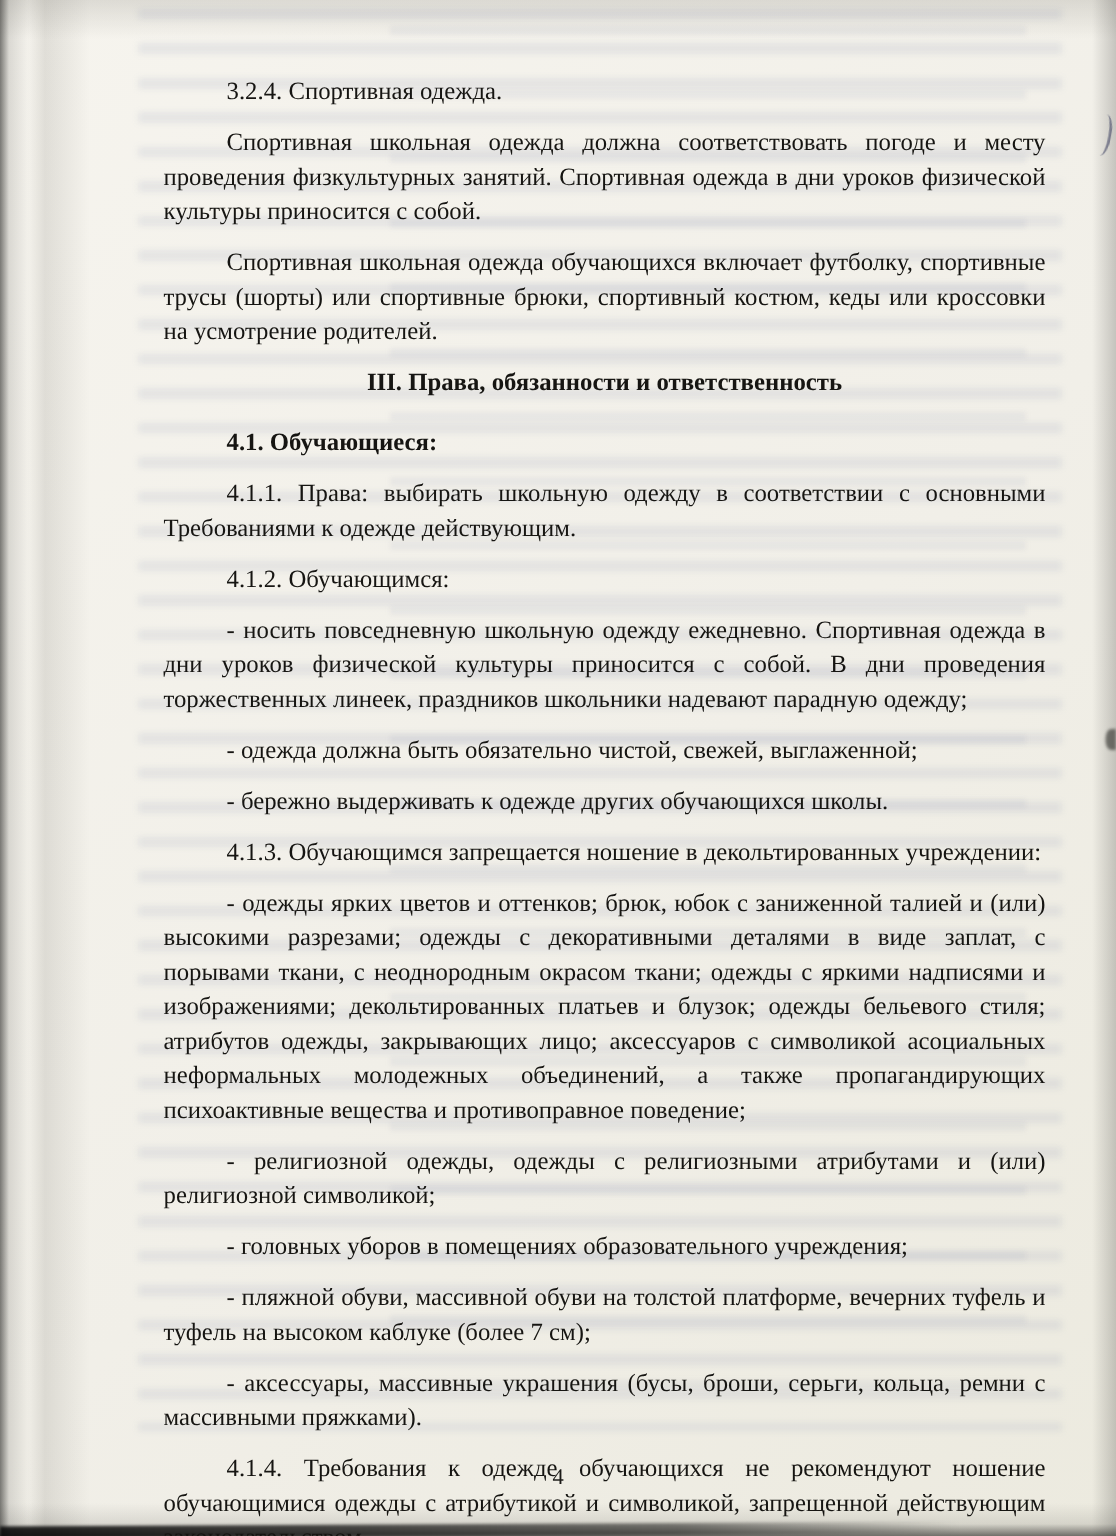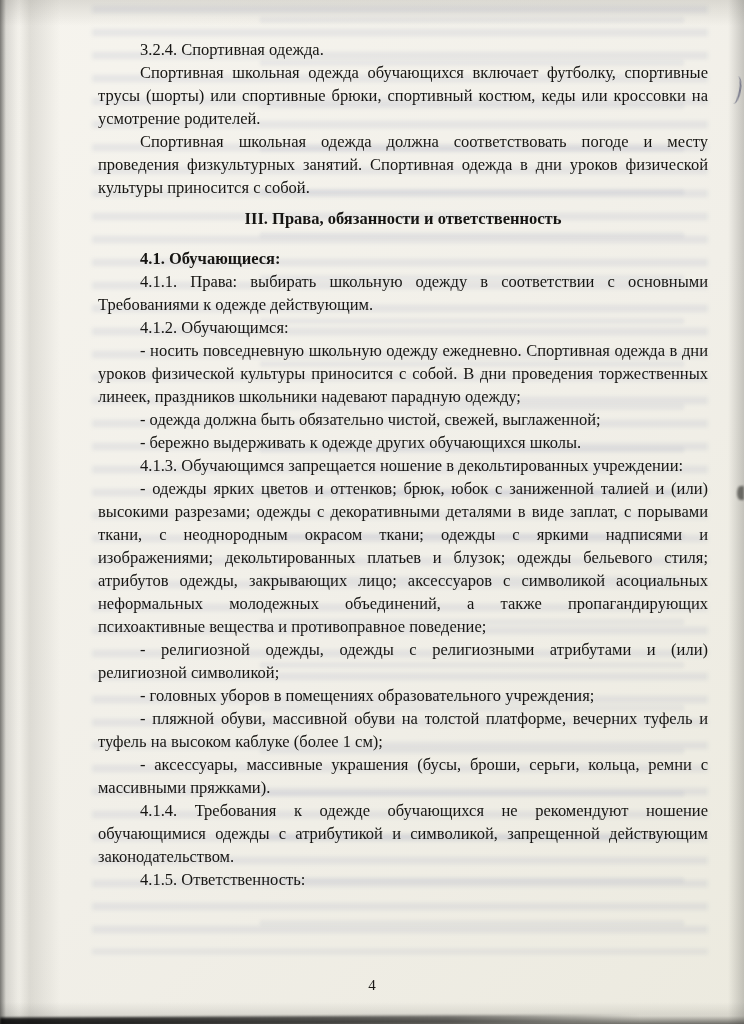--- a/index.html
+++ b/index.html
@@ -78,21 +78,21 @@
     filter: blur(1px);
   }
   .doc-content {
     position: absolute;
     top: 38px;
     left: 98px;
     width: 610px;
     font-size: 16.5px;
     line-height: 23px;
   }
-  .block { margin: 0; }
+  .block { margin: 11px; }
   .block.p {
     text-align: justify;
     text-indent: 42px;
   }
   .block.pb {
     text-align: justify;
     text-indent: 42px;
     font-weight: bold;
   }
   .block.h {
@@ -115,33 +115,33 @@
 
 <div class="scan-page">
   <div class="bleedthrough"></div>
   <div class="bleedthrough second"></div>
   <div class="pen-mark"></div>
   <div class="edge-spot"></div>
   <div class="bottom-edge"></div>
 
   <div class="doc-content">
       <div class="block p">3.2.4. Спортивная одежда.</div>
+      <div class="block p">Спортивная школьная одежда должна соответствовать погоде и месту проведения физкультурных занятий. Спортивная одежда в дни уроков физической культуры приносится с собой.</div>
       <div class="block p">Спортивная школьная одежда обучающихся включает футболку, спортивные трусы (шорты) или спортивные брюки, спортивный костюм, кеды или кроссовки на усмотрение родителей.</div>
-      <div class="block p">Спортивная школьная одежда должна соответствовать погоде и месту проведения физкультурных занятий. Спортивная одежда в дни уроков физической культуры приносится с собой.</div>
       <div class="block h">III. Права, обязанности и ответственность</div>
       <div class="block pb">4.1. Обучающиеся:</div>
       <div class="block p">4.1.1. Права: выбирать школьную одежду в соответствии с основными Требованиями к одежде действующим.</div>
       <div class="block p">4.1.2. Обучающимся:</div>
       <div class="block p">- носить повседневную школьную одежду ежедневно.  Спортивная одежда в дни уроков физической культуры приносится с собой. В дни проведения торжественных линеек, праздников школьники надевают парадную одежду;</div>
       <div class="block p">- одежда должна быть обязательно чистой, свежей, выглаженной;</div>
       <div class="block p">- бережно выдерживать к одежде других обучающихся школы.</div>
       <div class="block p">4.1.3. Обучающимся запрещается ношение в декольтированных учреждении:</div>
       <div class="block p">- одежды ярких цветов и оттенков; брюк, юбок с заниженной талией и (или) высокими разрезами; одежды с декоративными деталями в виде заплат, с порывами ткани, с неоднородным окрасом ткани; одежды с яркими надписями и изображениями; декольтированных платьев и блузок; одежды бельевого стиля; атрибутов одежды, закрывающих лицо; аксессуаров с символикой асоциальных неформальных молодежных объединений, а также пропагандирующих психоактивные вещества и противоправное поведение;</div>
       <div class="block p">- религиозной одежды, одежды с религиозными атрибутами и (или) религиозной символикой;</div>
       <div class="block p">- головных уборов в помещениях образовательного учреждения;</div>
-      <div class="block p">- пляжной обуви, массивной обуви на толстой платформе, вечерних туфель и туфель на высоком каблуке (более 1 см);</div>
+      <div class="block p">- пляжной обуви, массивной обуви на толстой платформе, вечерних туфель и туфель на высоком каблуке (более 7 см);</div>
       <div class="block p">- аксессуары, массивные украшения (бусы, броши, серьги, кольца, ремни с массивными пряжками).</div>
       <div class="block p">4.1.4. Требования к одежде обучающихся не рекомендуют ношение обучающимися одежды с атрибутикой и символикой, запрещенной действующим законодательством.</div>
       <div class="block p">4.1.5. Ответственность:</div>
     </div>
 
   <div class="page-number">4</div>
 </div>
 
 </body></html>

